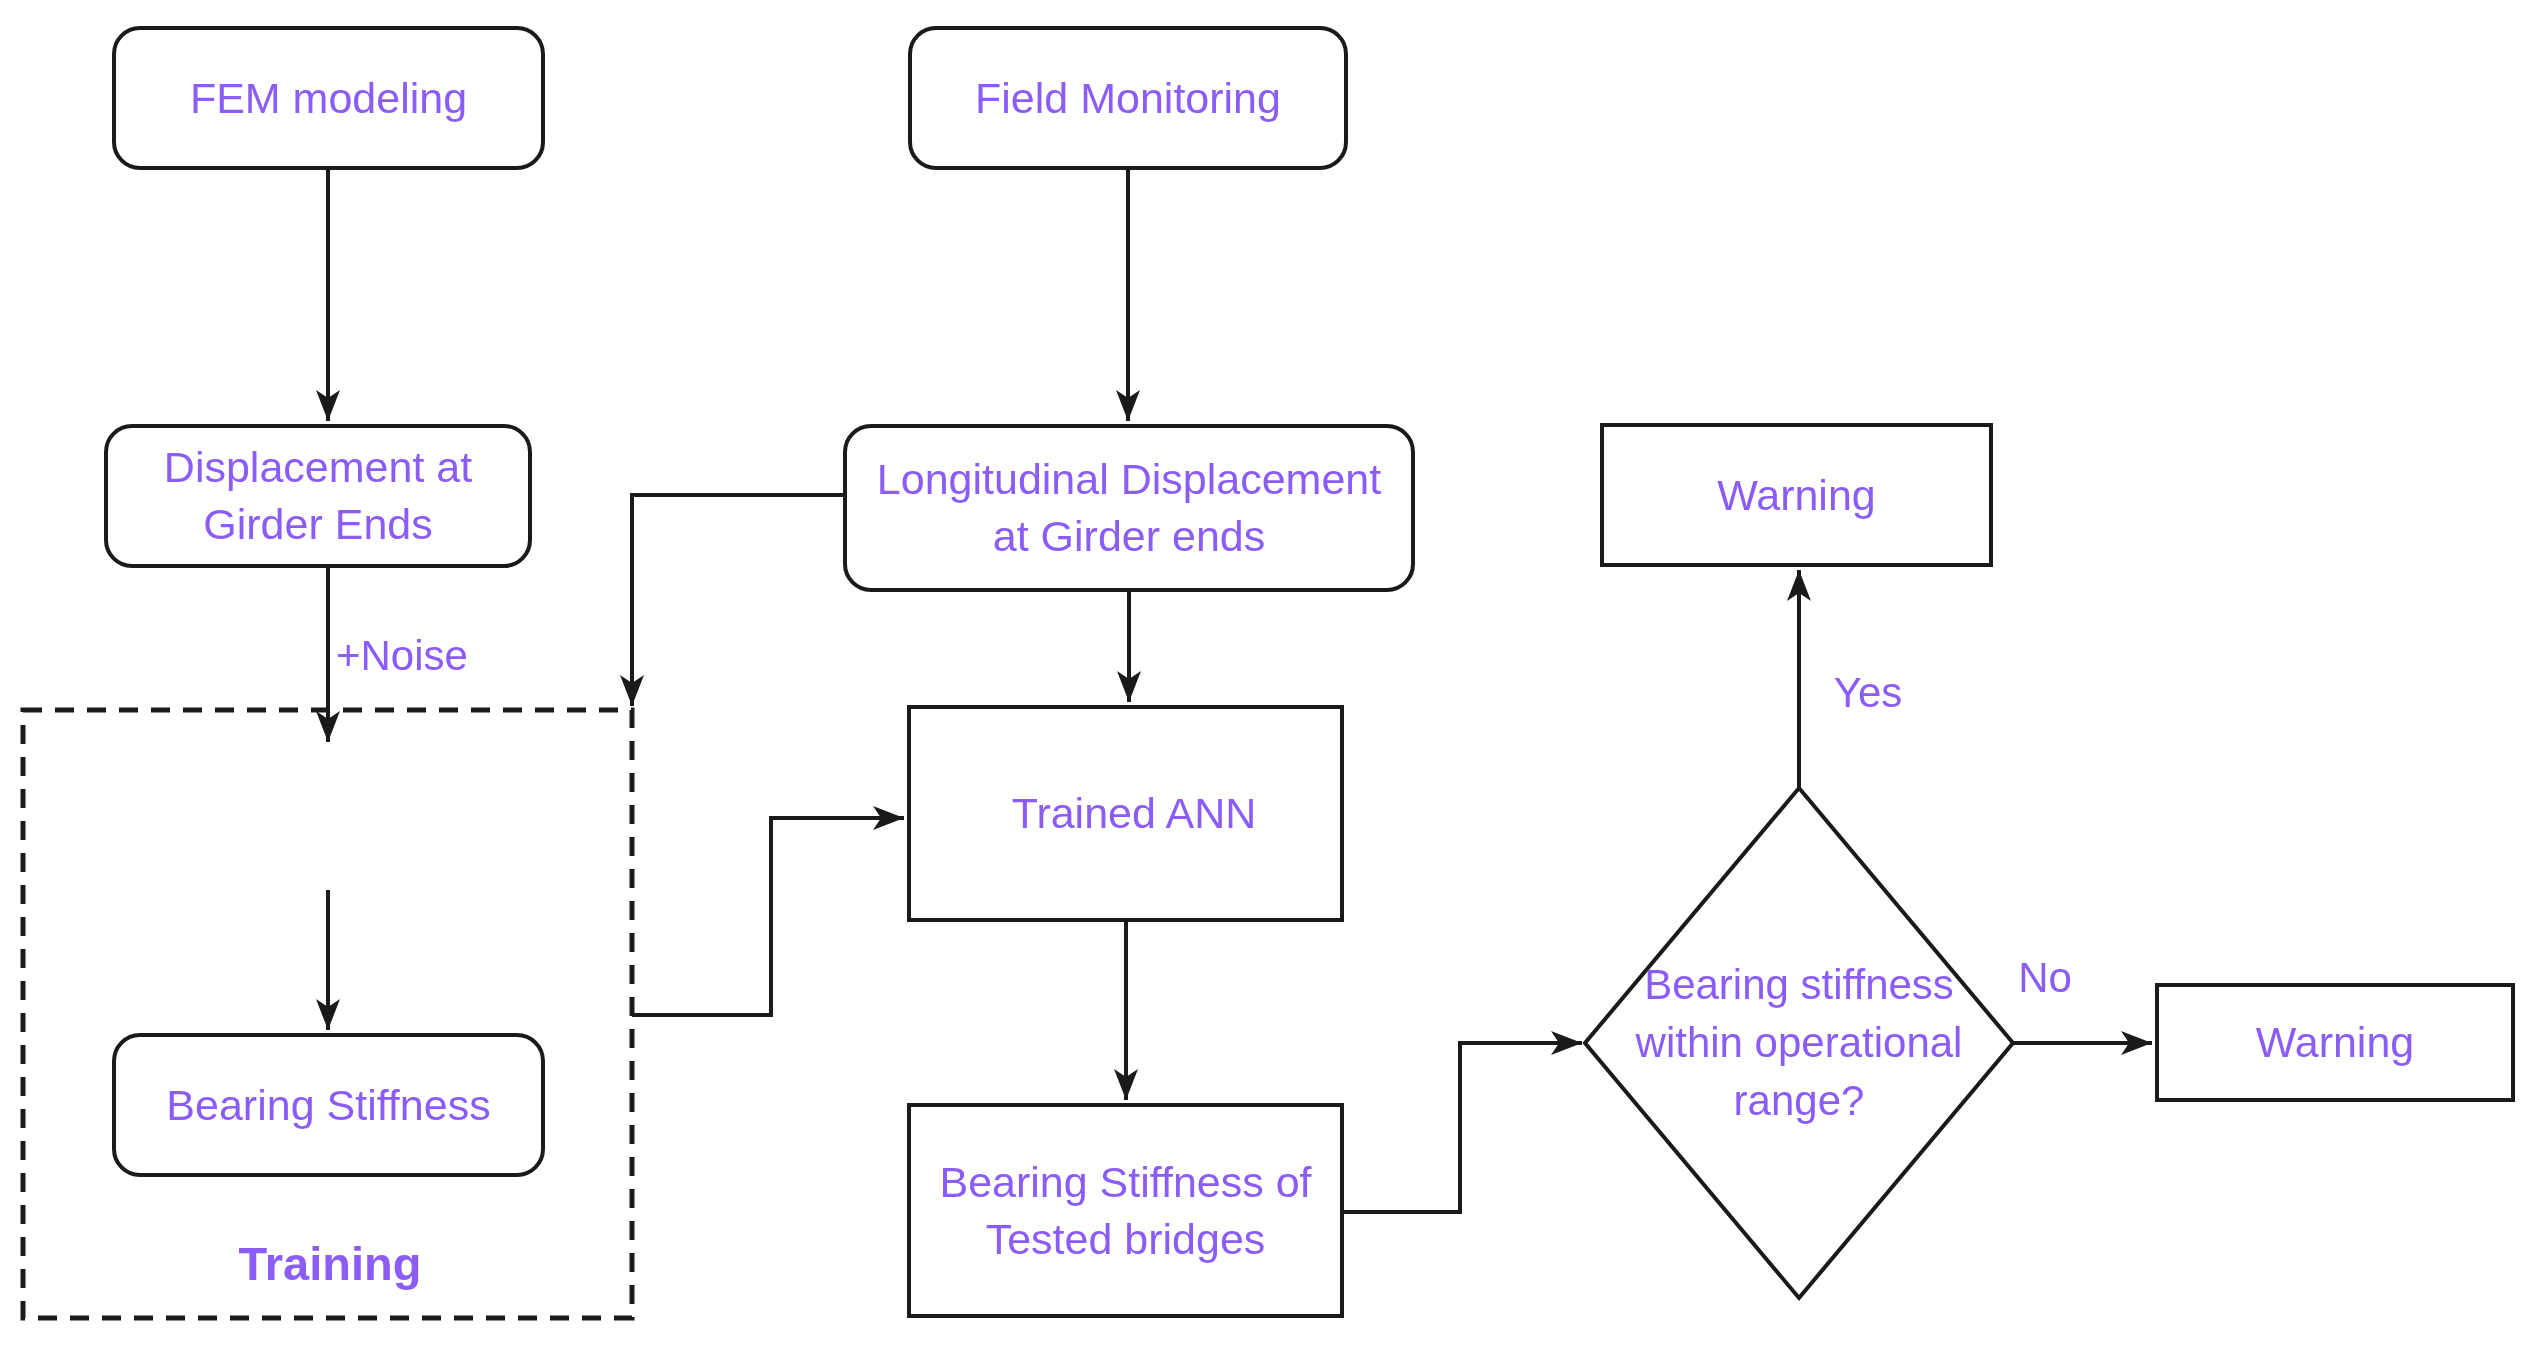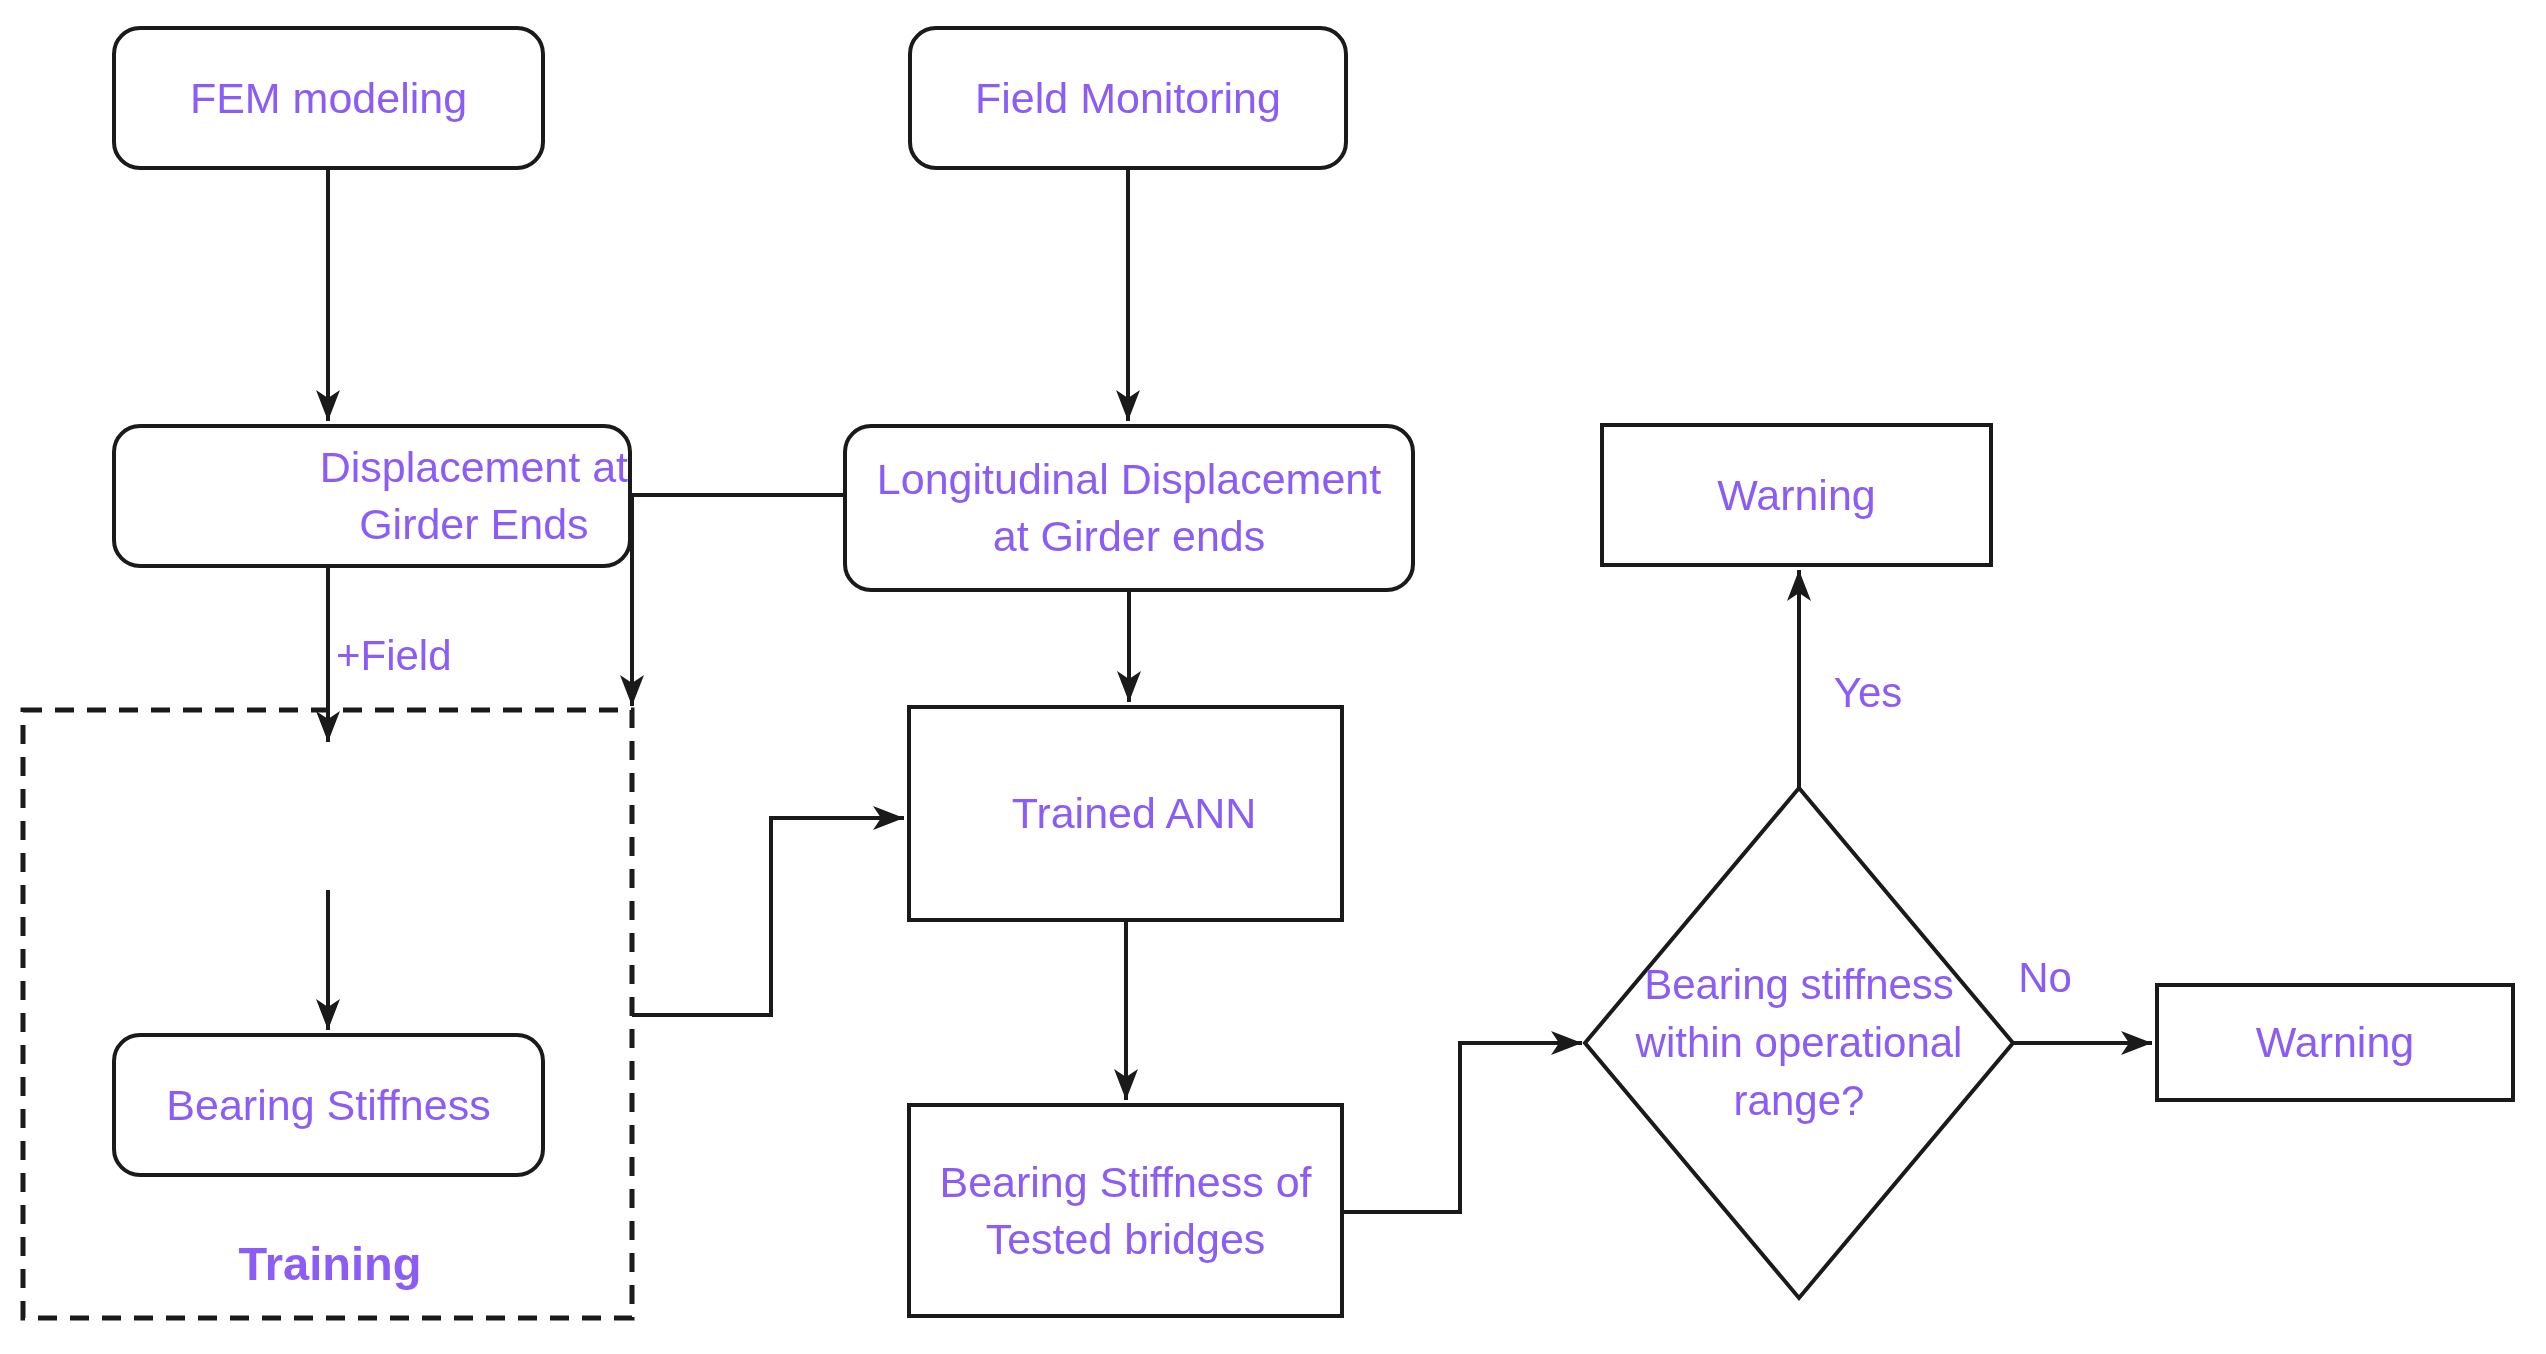--- a/index.html
+++ b/index.html
@@ -70,21 +70,21 @@
   </svg>
 
   <div class="node rounded" style="left:112px;top:26px;width:433px;height:144px;">
     <span class="node-label">FEM modeling</span>
   </div>
 
   <div class="node rounded" style="left:908px;top:26px;width:440px;height:144px;">
     <span class="node-label">Field Monitoring</span>
   </div>
 
-  <div class="node rounded" style="left:112px;top:424px;width:520px;height:144px;justify-content:flex-end;">
+  <div class="node rounded" style="left:104px;top:424px;width:428px;height:144px;">
     <span class="node-label">Displacement at
 Girder Ends</span>
   </div>
 
   <div class="node rounded" style="left:843px;top:424px;width:572px;height:168px;">
     <span class="node-label">Longitudinal Displacement
 at Girder ends</span>
   </div>
 
 
@@ -106,21 +106,21 @@
   </div>
 
   <div class="node" style="left:2155px;top:983px;width:360px;height:119px;justify-content:center;">
     <span class="node-label">Warning</span>
   </div>
 
   <div class="diamond-label" style="left:1799px;top:1043px;width:440px;">Bearing stiffness
 within operational
 range?</div>
 
-  <div class="edge-label left-anchored" style="left:336px;top:656px;">+Field</div>
+  <div class="edge-label left-anchored" style="left:336px;top:656px;">+Noise</div>
 
   <div class="edge-label" style="left:1868px;top:693px;">Yes</div>
 
   <div class="edge-label" style="left:2045px;top:978px;">No</div>
 
   <div class="group-label" style="left:330px;top:1263px;">Training</div>
 
 </div>
 
 </body></html>

